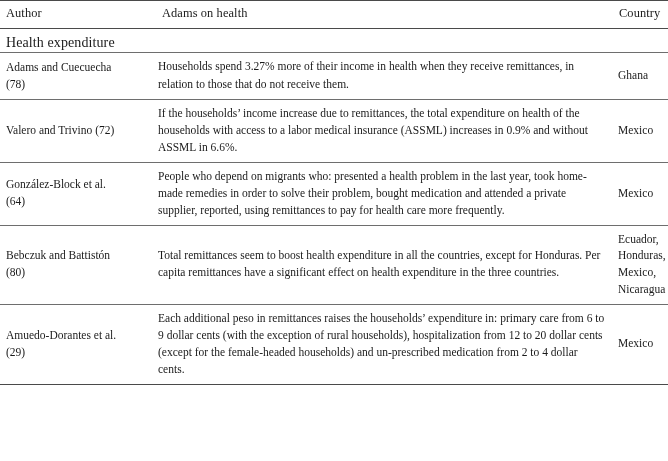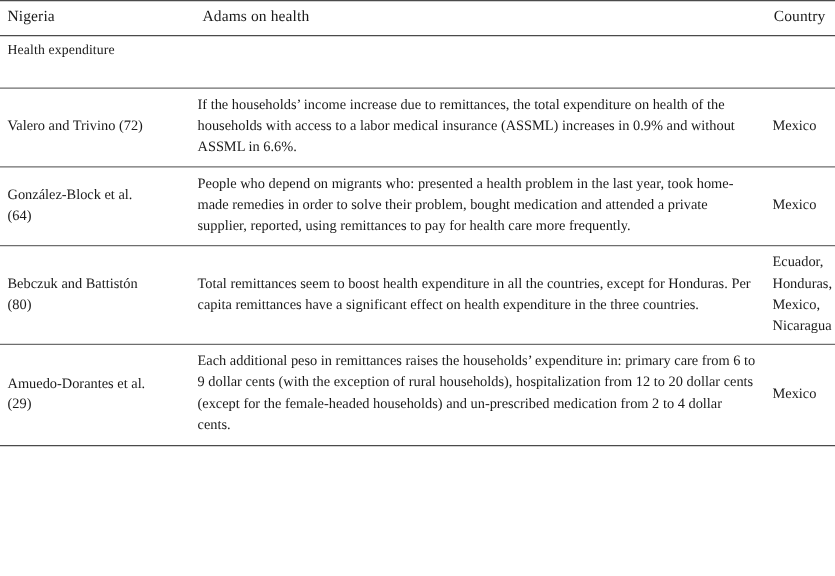--- a/index.html
+++ b/index.html
@@ -43,22 +43,22 @@
     vertical-align: bottom;
     border-top: 1.4px solid #4a4a4a;
     border-bottom: 1.4px solid #4a4a4a;
     letter-spacing: 0.1px;
   }
   thead th.th-effect { padding-left: 10px; }
   thead th.th-country { padding-left: 7px; }
 
   
   tr.section-row td {
-    font-size: 11px;
-    padding: 4px 6px 22px 6px;
+    font-size: 14px;
+    padding: 4px 6px 0 6px;
     border-bottom: 1.1px solid #6e6e6e;
     letter-spacing: 0.1px;
   }
 
   
   tbody tr.data-row > td {
     border-bottom: 1.1px solid #6e6e6e;
     vertical-align: middle;
     padding: 5px 6px 6px 6px;
   }
@@ -101,31 +101,37 @@
 
 <div class="table-wrap">
   <table class="study-table">
     <colgroup>
       <col class="col-author">
       <col class="col-effect">
       <col class="col-country">
     </colgroup>
     <thead>
       <tr>
-        <th class="th-author">Nigeria</th>
+        <th class="th-author">Author</th>
         <th class="th-effect">Adams on health</th>
         <th class="th-country">Country</th>
       </tr>
     </thead>
     <tbody>
 
       <tr class="section-row">
         <td colspan="3">Health expenditure</td>
       </tr>
 
+      <tr class="data-row" data-row-index="0">
+        <td class="cell-author">Adams and Cuecuecha
+(78)</td>
+        <td class="cell-effect">Households spend 3.27% more of their income in health when they receive remittances, in relation to those that do not receive them.</td>
+        <td class="cell-country">Ghana</td>
+      </tr>
 
 
       <tr class="data-row" data-row-index="2">
         <td class="cell-author">Valero and Trivino (72)</td>
         <td class="cell-effect">If the households’ income increase due to remittances, the total expenditure on health of the households with access to a labor medical insurance (ASSML) increases in 0.9% and without ASSML in 6.6%.</td>
         <td class="cell-country">Mexico</td>
       </tr>
 
       <tr class="data-row" data-row-index="3">
         <td class="cell-author">González-Block et al.

